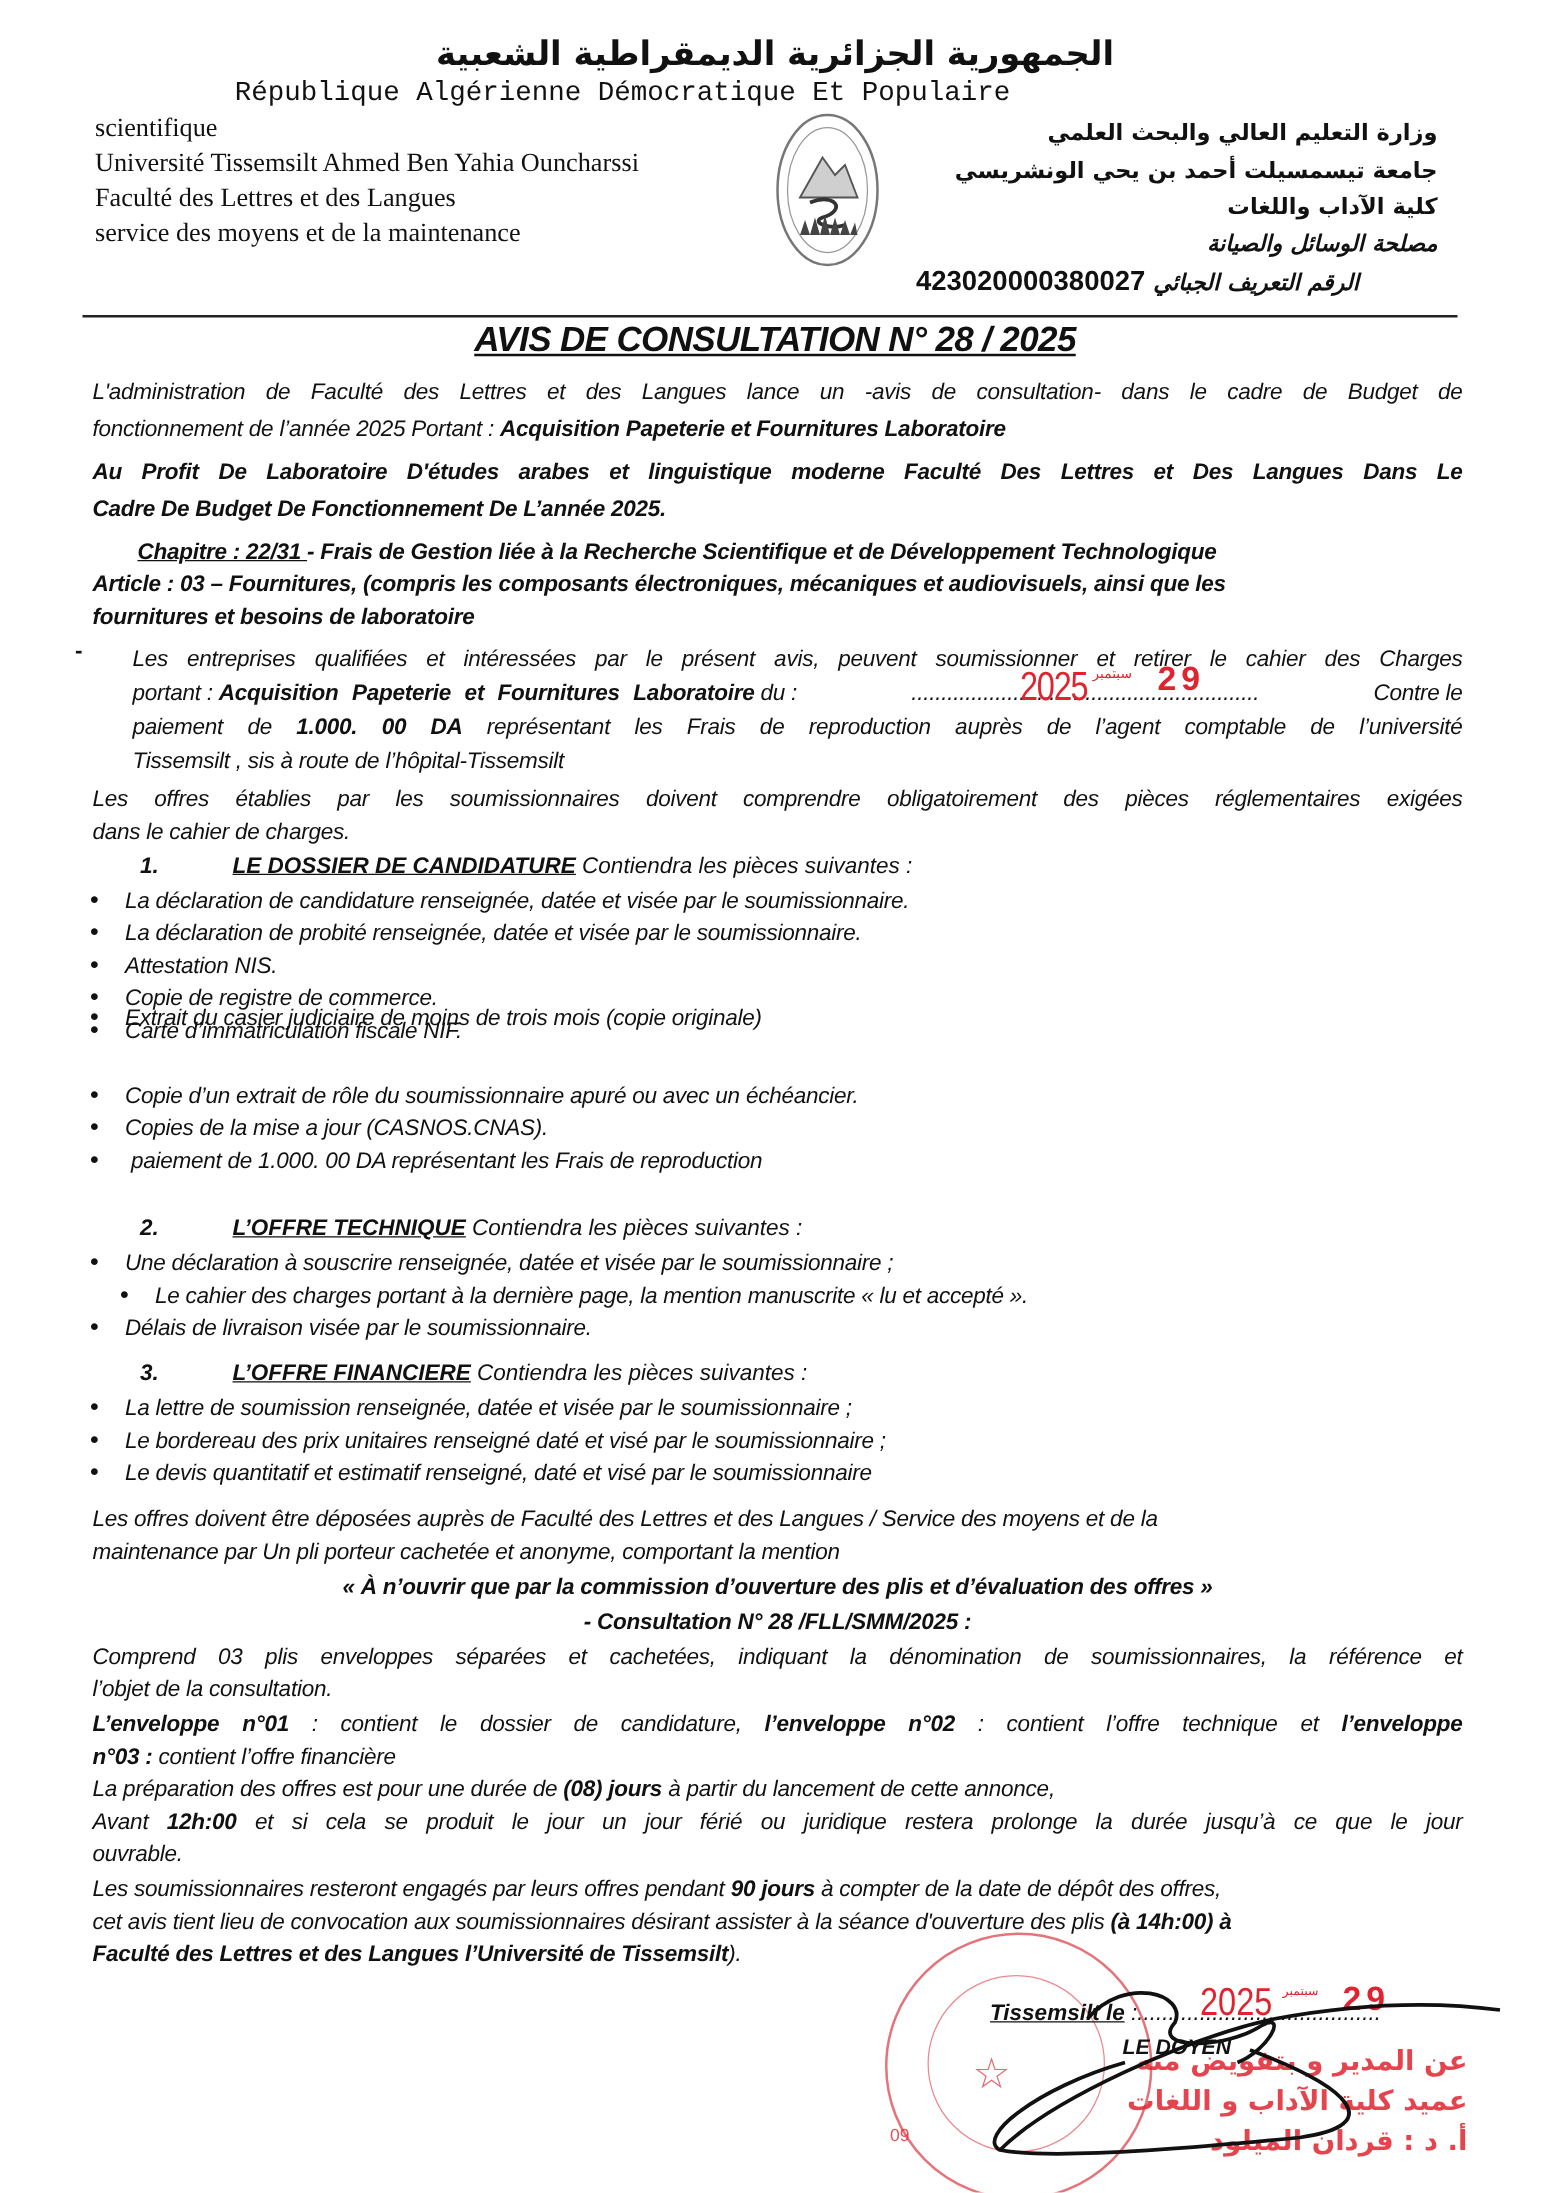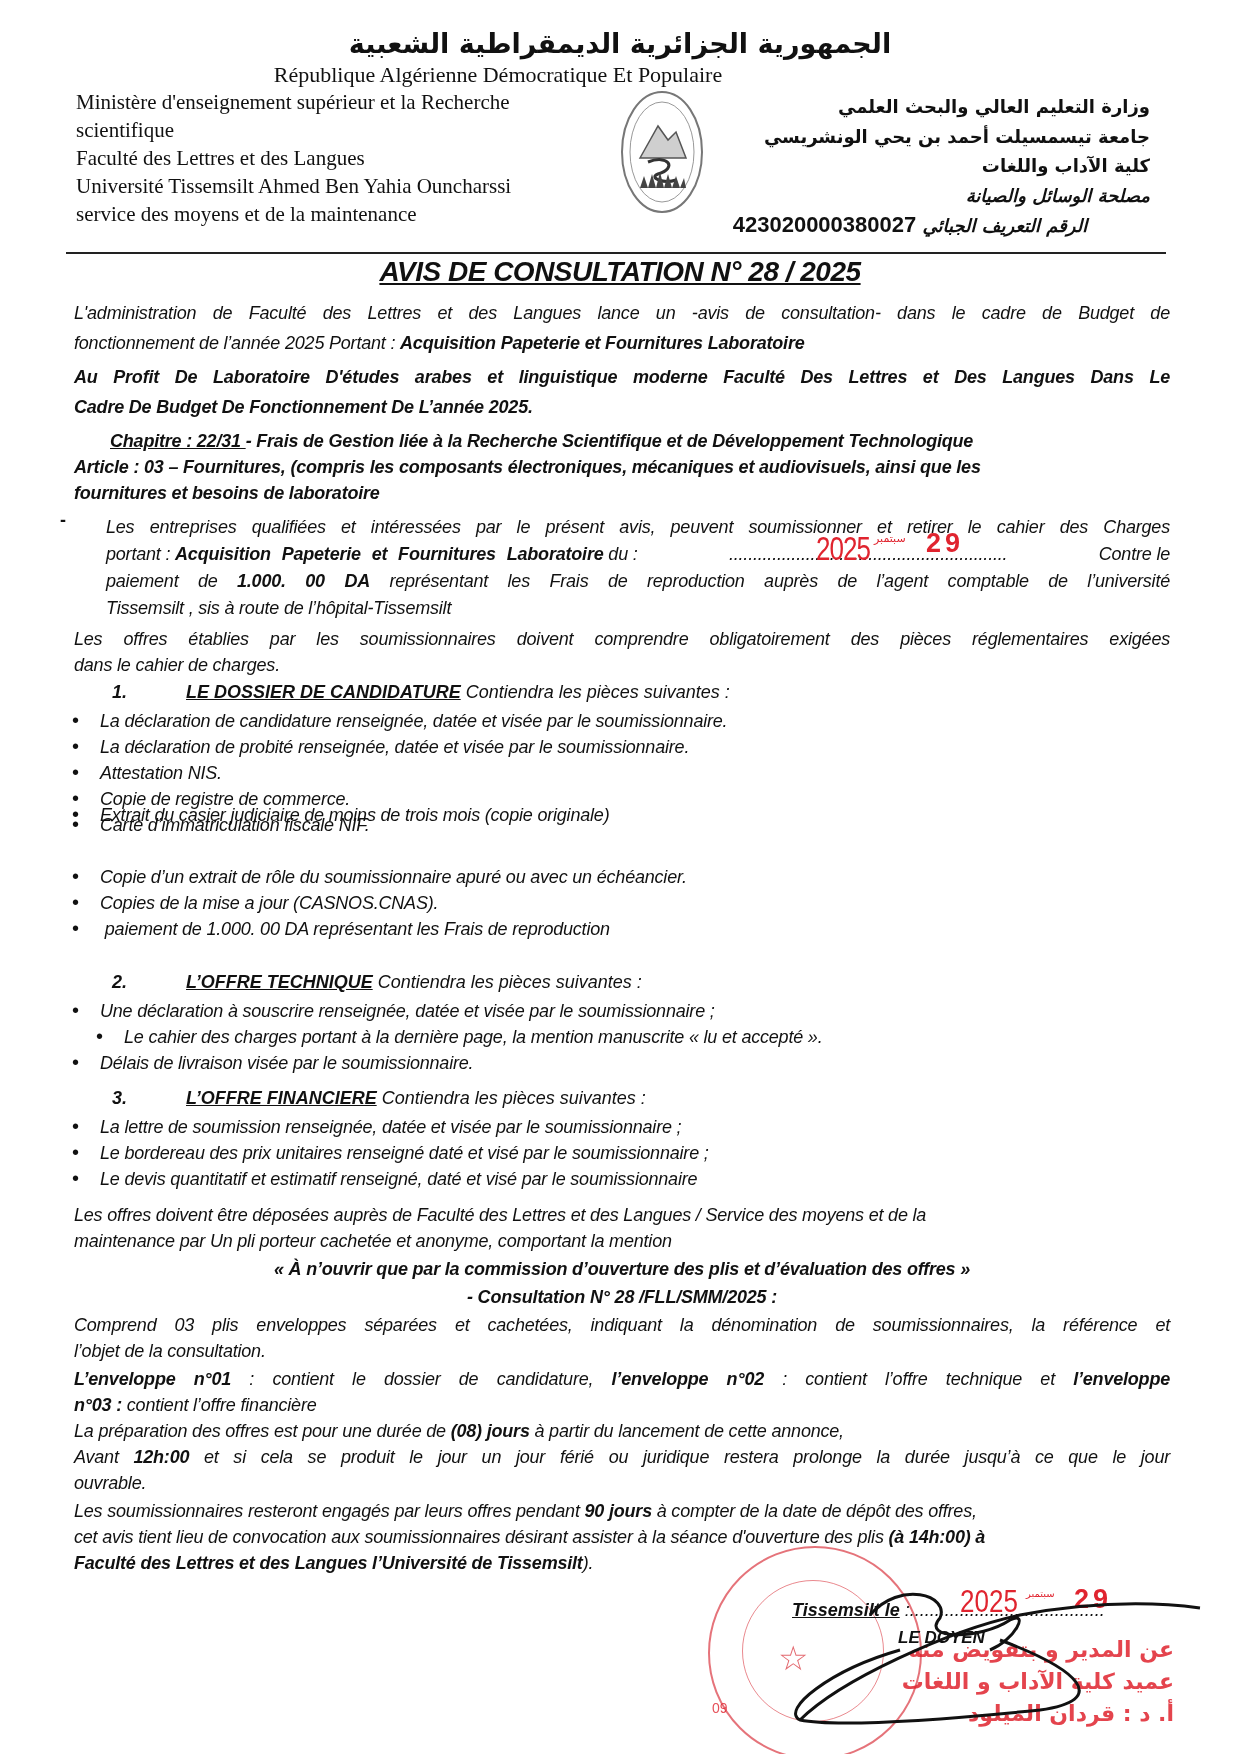--- a/index.html
+++ b/index.html
@@ -5,21 +5,21 @@
   html, body { margin: 0; padding: 0; background: #fff; }
   body { width: 1240px; height: 1754px; position: relative; overflow: hidden; color: #111;
          font-family: "Liberation Sans", sans-serif; }
   .it { font-style: italic; }
   .b { font-weight: bold; }
   .u { text-decoration: underline; margin-left: 36px; }
   .abs { position: absolute; }
 
   
   .ar-title { position:absolute; top:28px; left:0; width:1240px; text-align:center; font-size:27px; font-weight:bold; direction:rtl; font-family:"DejaVu Sans", sans-serif; }
-  .fr-rep { position:absolute; top:62px; left:0; width:996px; text-align:center; font-size:22px; font-family:Liberation Serif, serif; }
+  .fr-rep { position:absolute; top:62px; left:0; width:996px; text-align:center; font-size:22px; font-family:Liberation Mono, monospace; }
   .left-head { position:absolute; top:88px; left:76px; width:540px; font-family:"Liberation Serif", serif; font-size:21px; line-height:28px; }
   .right-head { position:absolute; top:92px; right:90px; width:480px; text-align:right; direction:rtl; font-family:"DejaVu Sans", sans-serif; font-size:18px; font-weight:bold; line-height:29.5px; }
   .right-head .ital { font-style: italic; }
   .nif-row { direction:ltr; text-align:center; }
   .nif-num { font-family:"Liberation Sans", sans-serif; font-size:22px; font-weight:bold; }
   .logo { position:absolute; top:88px; left:618px; width:88px; height:128px; }
   .hr { position:absolute; top:252px; left:66px; width:1100px; height:0; border-top:2.5px solid #222; }
 
   .title { position:absolute; top:256px; left:0; width:1240px; text-align:center; font-size:28px; font-weight:bold; font-style:italic; text-decoration:underline; letter-spacing:-0.5px; }
 
@@ -35,24 +35,23 @@
   .stamp-circle { position:absolute; left:708px; top:1546px; width:210px; height:210px; border:2px solid rgba(215,40,50,0.65); border-radius:50%; }
   .stamp-circle2 { position:absolute; left:742px; top:1580px; width:140px; height:140px; border:1.5px solid rgba(215,40,50,0.55); border-radius:50%; }
 </style>
 </head>
 <body>
 
 <div class="ar-title">الجمهورية الجزائرية الديمقراطية الشعبية</div>
 <div class="fr-rep">République Algérienne Démocratique Et Populaire</div>
 
 <div class="left-head">
-  <div>Ministère d'enseignement supérieur et la Recherche</div>
   <div>scientifique</div>
+  <div>Université Tissemsilt Ahmed Ben Yahia Ouncharssi</div>
   <div>Faculté des Lettres et des Langues</div>
-  <div>Université Tissemsilt Ahmed Ben Yahia Ouncharssi</div>
   <div>service des moyens et de la maintenance</div>
 </div>
 
 <div class="logo">
   <svg width="88" height="128" viewBox="0 0 88 128">
     <ellipse cx="44" cy="64" rx="40" ry="60" fill="none" stroke="#777" stroke-width="2"></ellipse>
     <ellipse cx="44" cy="64" rx="32" ry="50" fill="none" stroke="#999" stroke-width="1"></ellipse>
     <path d="M22 70 L40 38 L50 52 L58 44 L68 70 Z" fill="#cfcfcf" stroke="#555" stroke-width="1.5"></path>
     <path d="M30 74 C 50 66, 60 80, 40 86 C 30 90, 46 96, 58 92" fill="none" stroke="#333" stroke-width="3"></path>
     <path d="M22 100 L26 88 L30 100 L34 86 L38 100 L42 84 L46 100 L50 86 L54 100 L58 88 L62 100 L66 90 L68 100 Z" fill="#444"></path>

